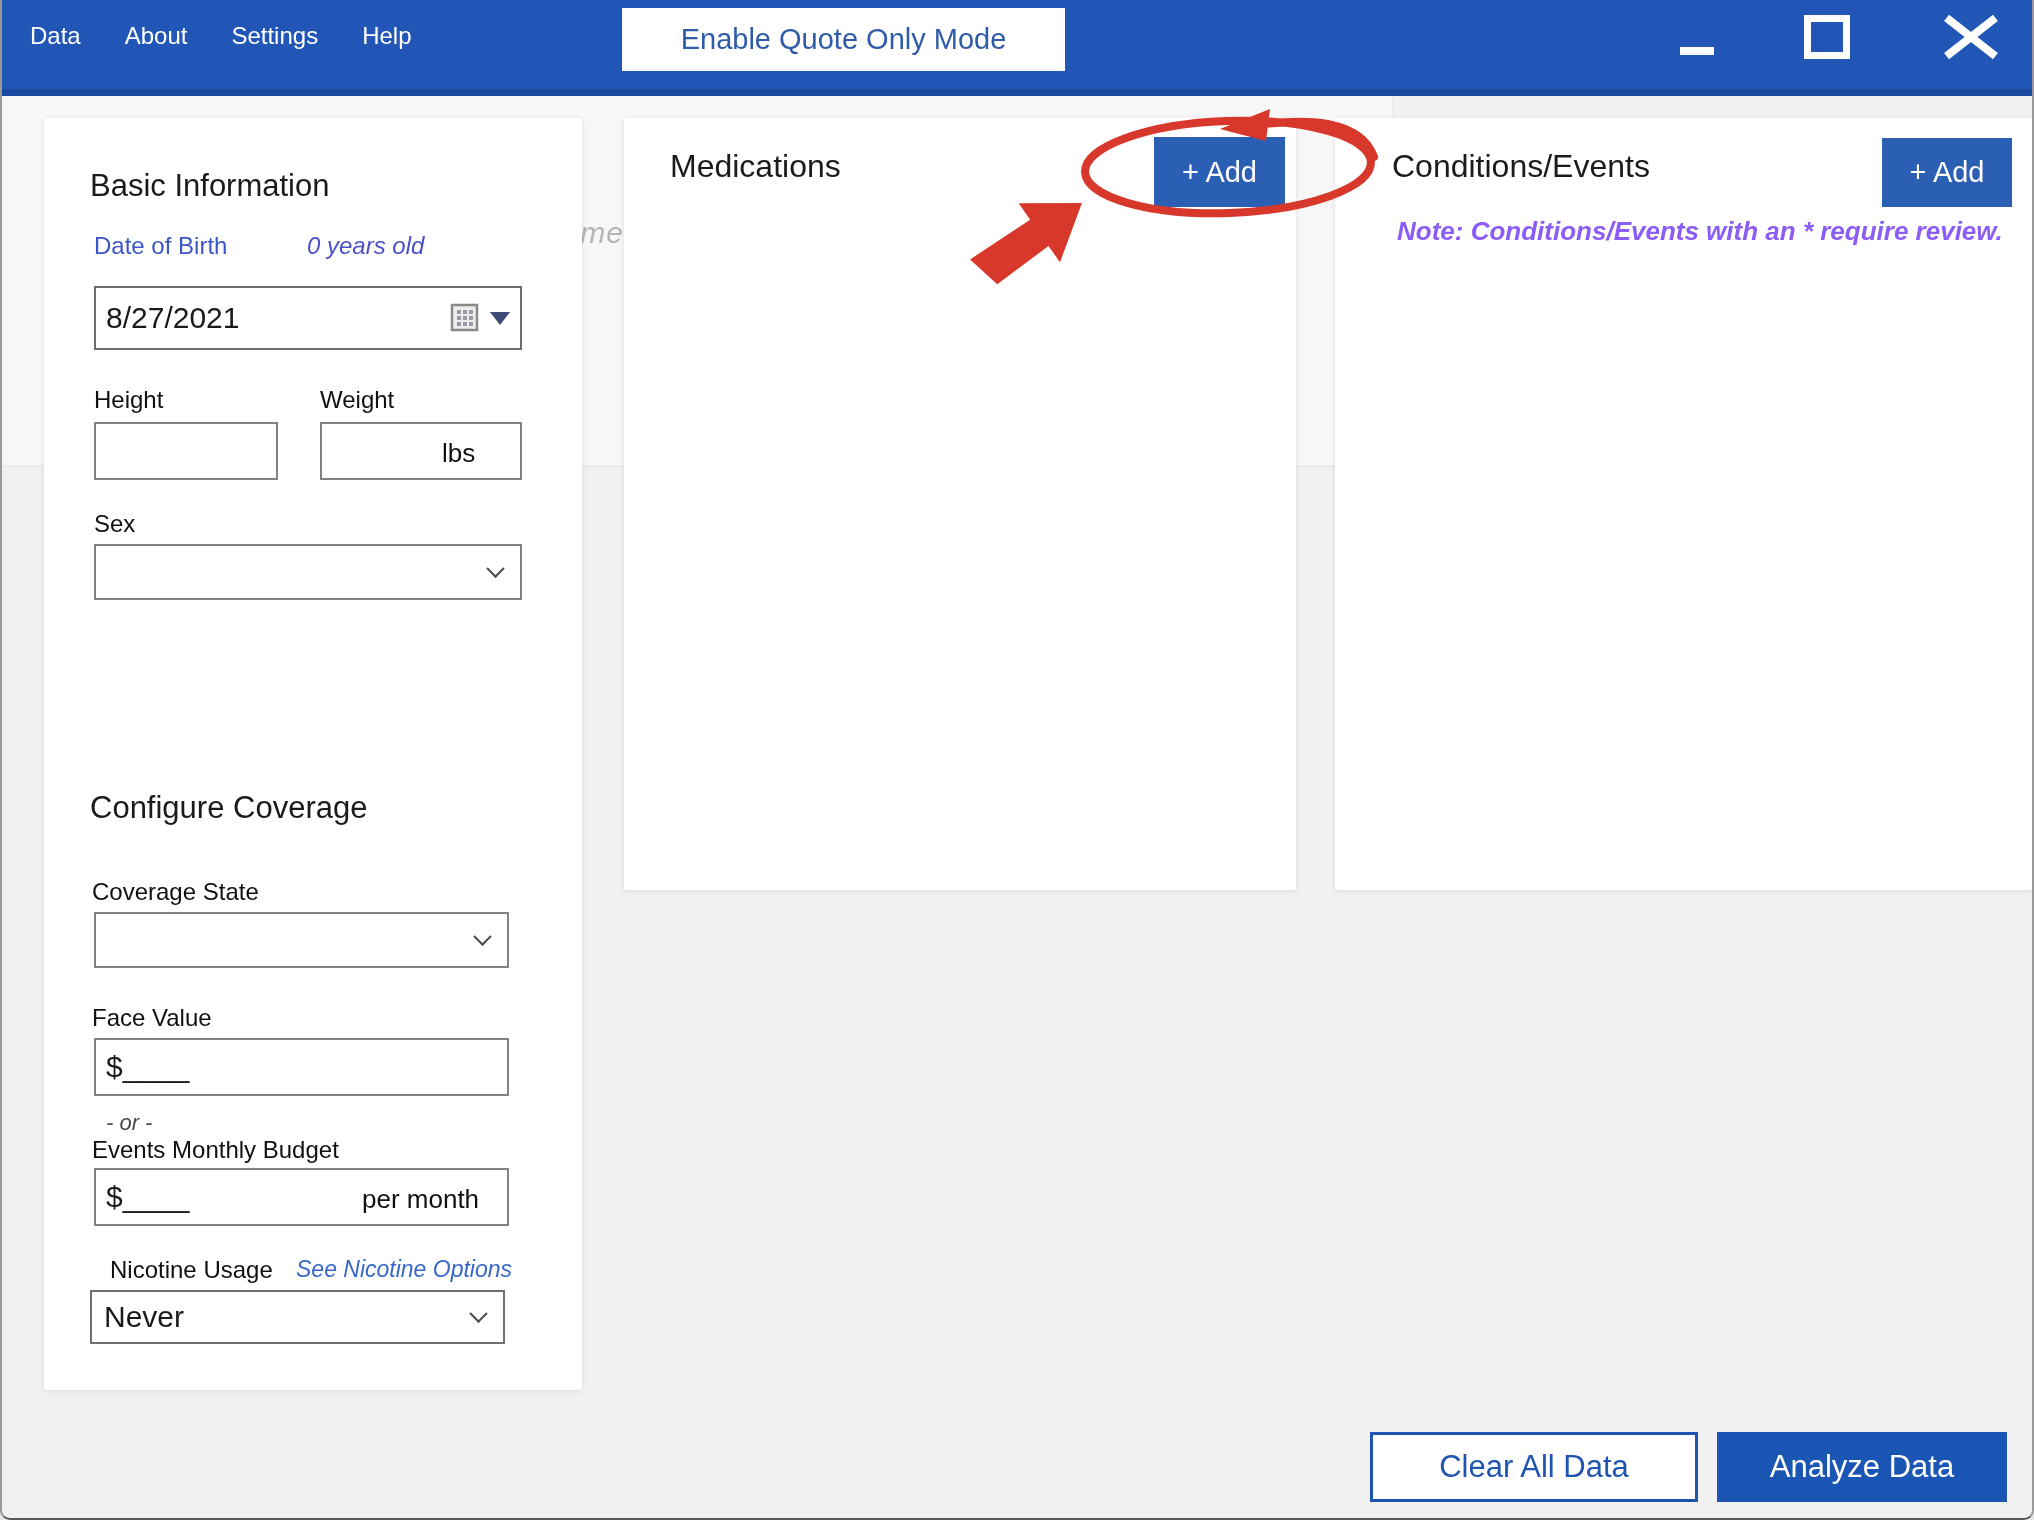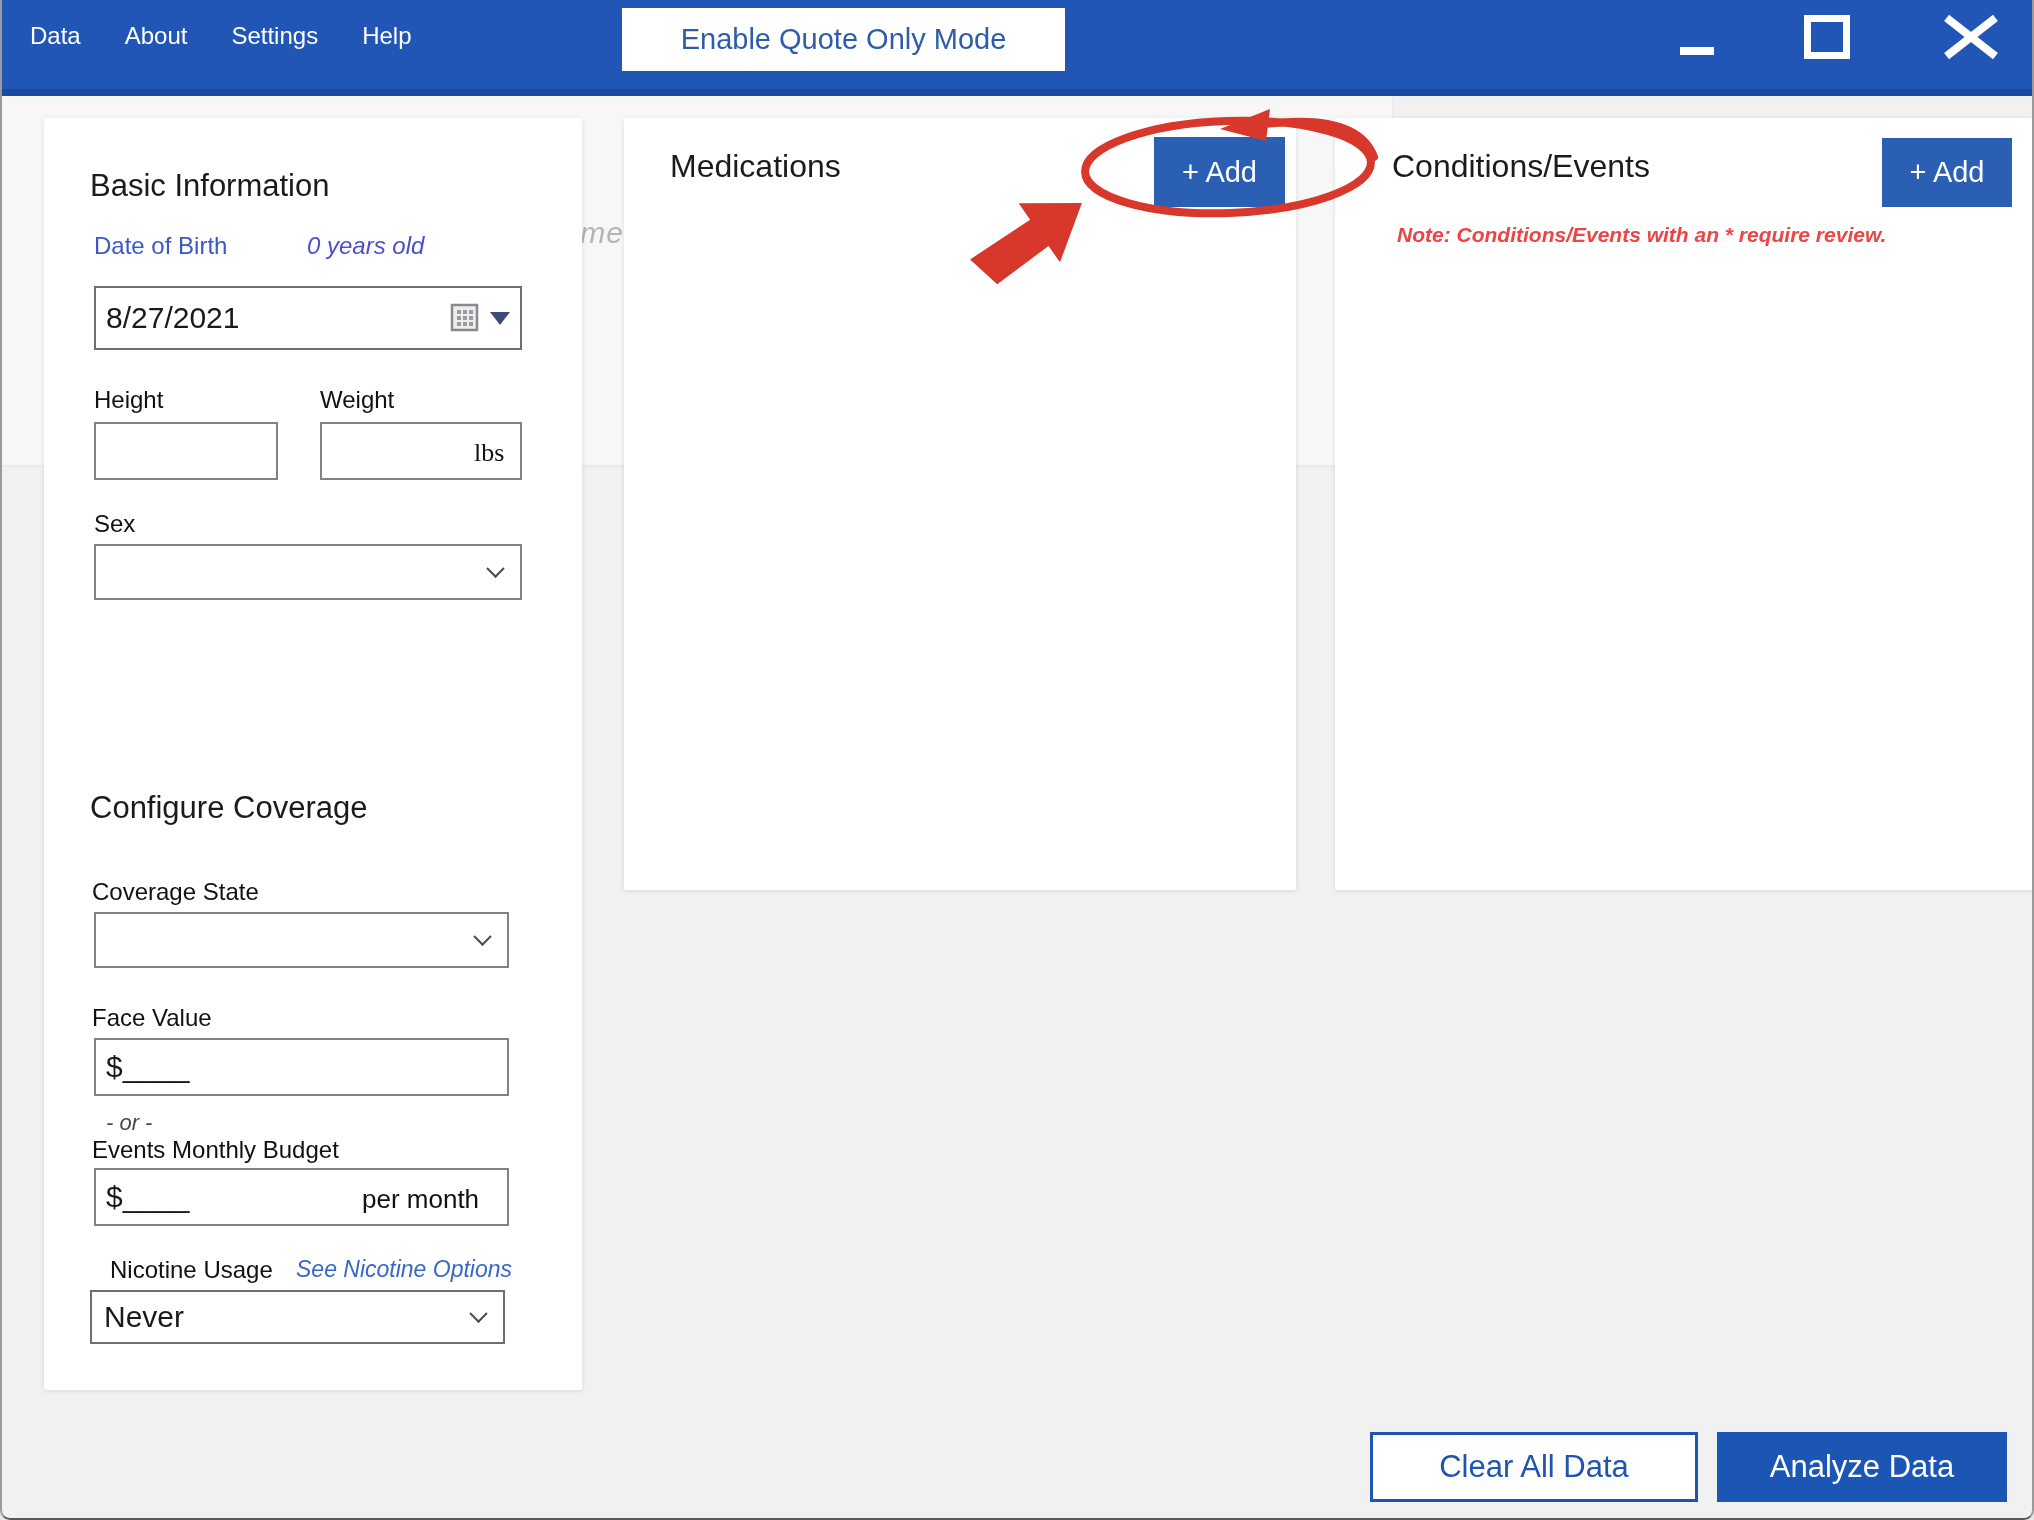--- a/index.html
+++ b/index.html
@@ -77,21 +77,21 @@
   .date-extras { position: absolute; right: 10px; top: 50%; transform: translateY(-50%); display: flex; align-items: center; gap: 8px; }
   .tri-down { width: 0; height: 0; border-left: 10px solid transparent; border-right: 10px solid transparent; border-top: 13px solid #3e4b77; }
 
   
   .add-btn {
     position: absolute; background: #2a5fb4; color: #ffffff; font-size: 29px;
     display: flex; align-items: center; justify-content: center; cursor: pointer; border: none;
     font-family: "Liberation Sans", sans-serif;
   }
 
-  .note-text { position: absolute; font-size: 21px; font-weight: bold; font-style: italic; color: #ef4444; margin-top: 7px; }
+  .note-text { position: absolute; font-size: 26px; font-weight: bold; font-style: italic; color: #8b5cf6; }
 
   .plans-placeholder { font-size: 30px; font-style: italic; color: #b5b5b5; letter-spacing: 1px; }
 
   .or-text { position: absolute; font-size: 22px; font-style: italic; color: #4a4a4a; }
 
   
   .clear-btn {
     position: absolute; left: 1368px; top: 1432px; width: 328px; height: 70px;
     background: #ffffff; border: 3px solid #1f55b0; color: #1f55b0; font-size: 31px;
     display: flex; align-items: center; justify-content: center; cursor: pointer;
@@ -156,21 +156,21 @@
           </g>
         </svg>
         <span class="tri-down"></span>
       </span>
     </div>
 
     <div class="label abs" style="left:50px; top:268px;">Height</div>
     <div class="label abs" style="left:276px; top:268px;">Weight</div>
     <input class="tbox" style="left: 50px; top: 304px; width: 184px; height: 58px;">
     <input class="tbox" style="left: 276px; top: 304px; width: 202px; height: 58px; text-align: left;">
-    <span class="unit-in" style="left:430px; top:320px;font-family:Liberation Serif, serif;">lbs</span>
+    <span class="unit-in" style="left:398px; top:320px;">lbs</span>
 
     <div class="label abs" style="left:50px; top:392px;">Sex</div>
     <div class="dropdown" style="left:50px; top:426px; width:428px; height:56px;">
       <span class="chev"></span>
     </div>
 
     <div class="h1 abs" style="left:46px; top:672px;">Configure Coverage</div>
 
     <div class="label abs" style="left:48px; top:760px;">Coverage State</div>
     <div class="dropdown" style="left:50px; top:794px; width:415px; height:56px;">

